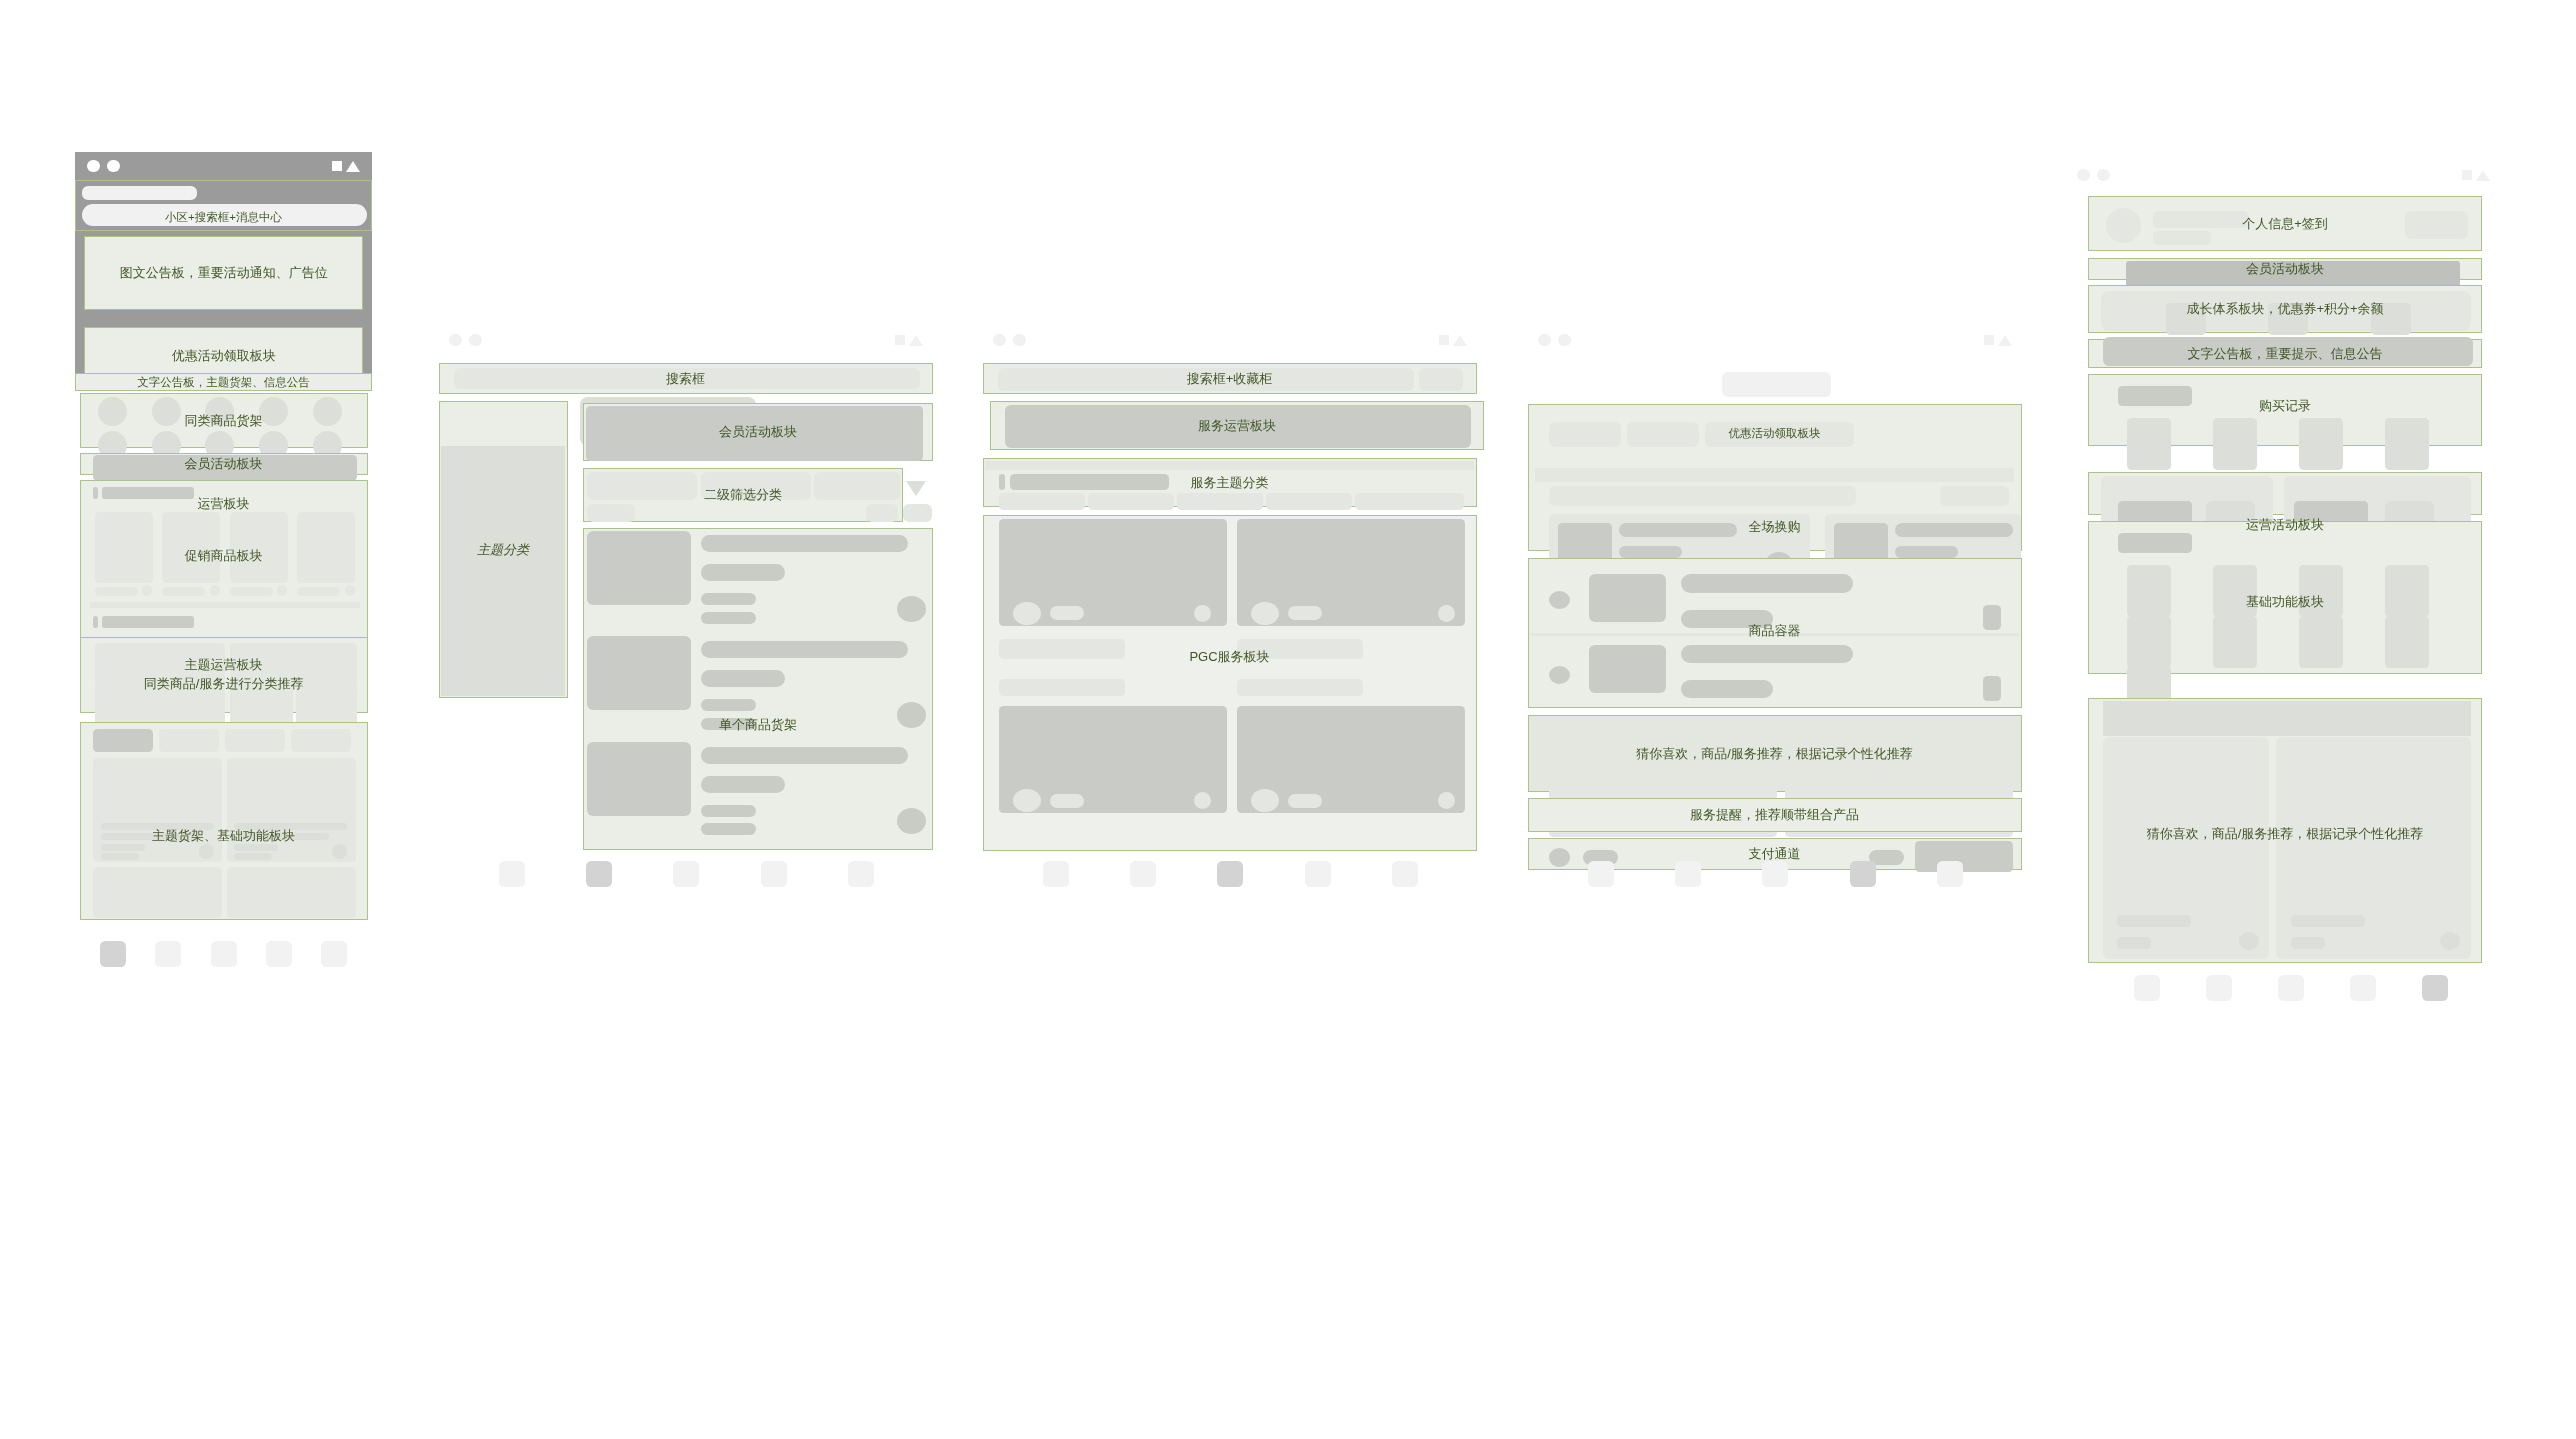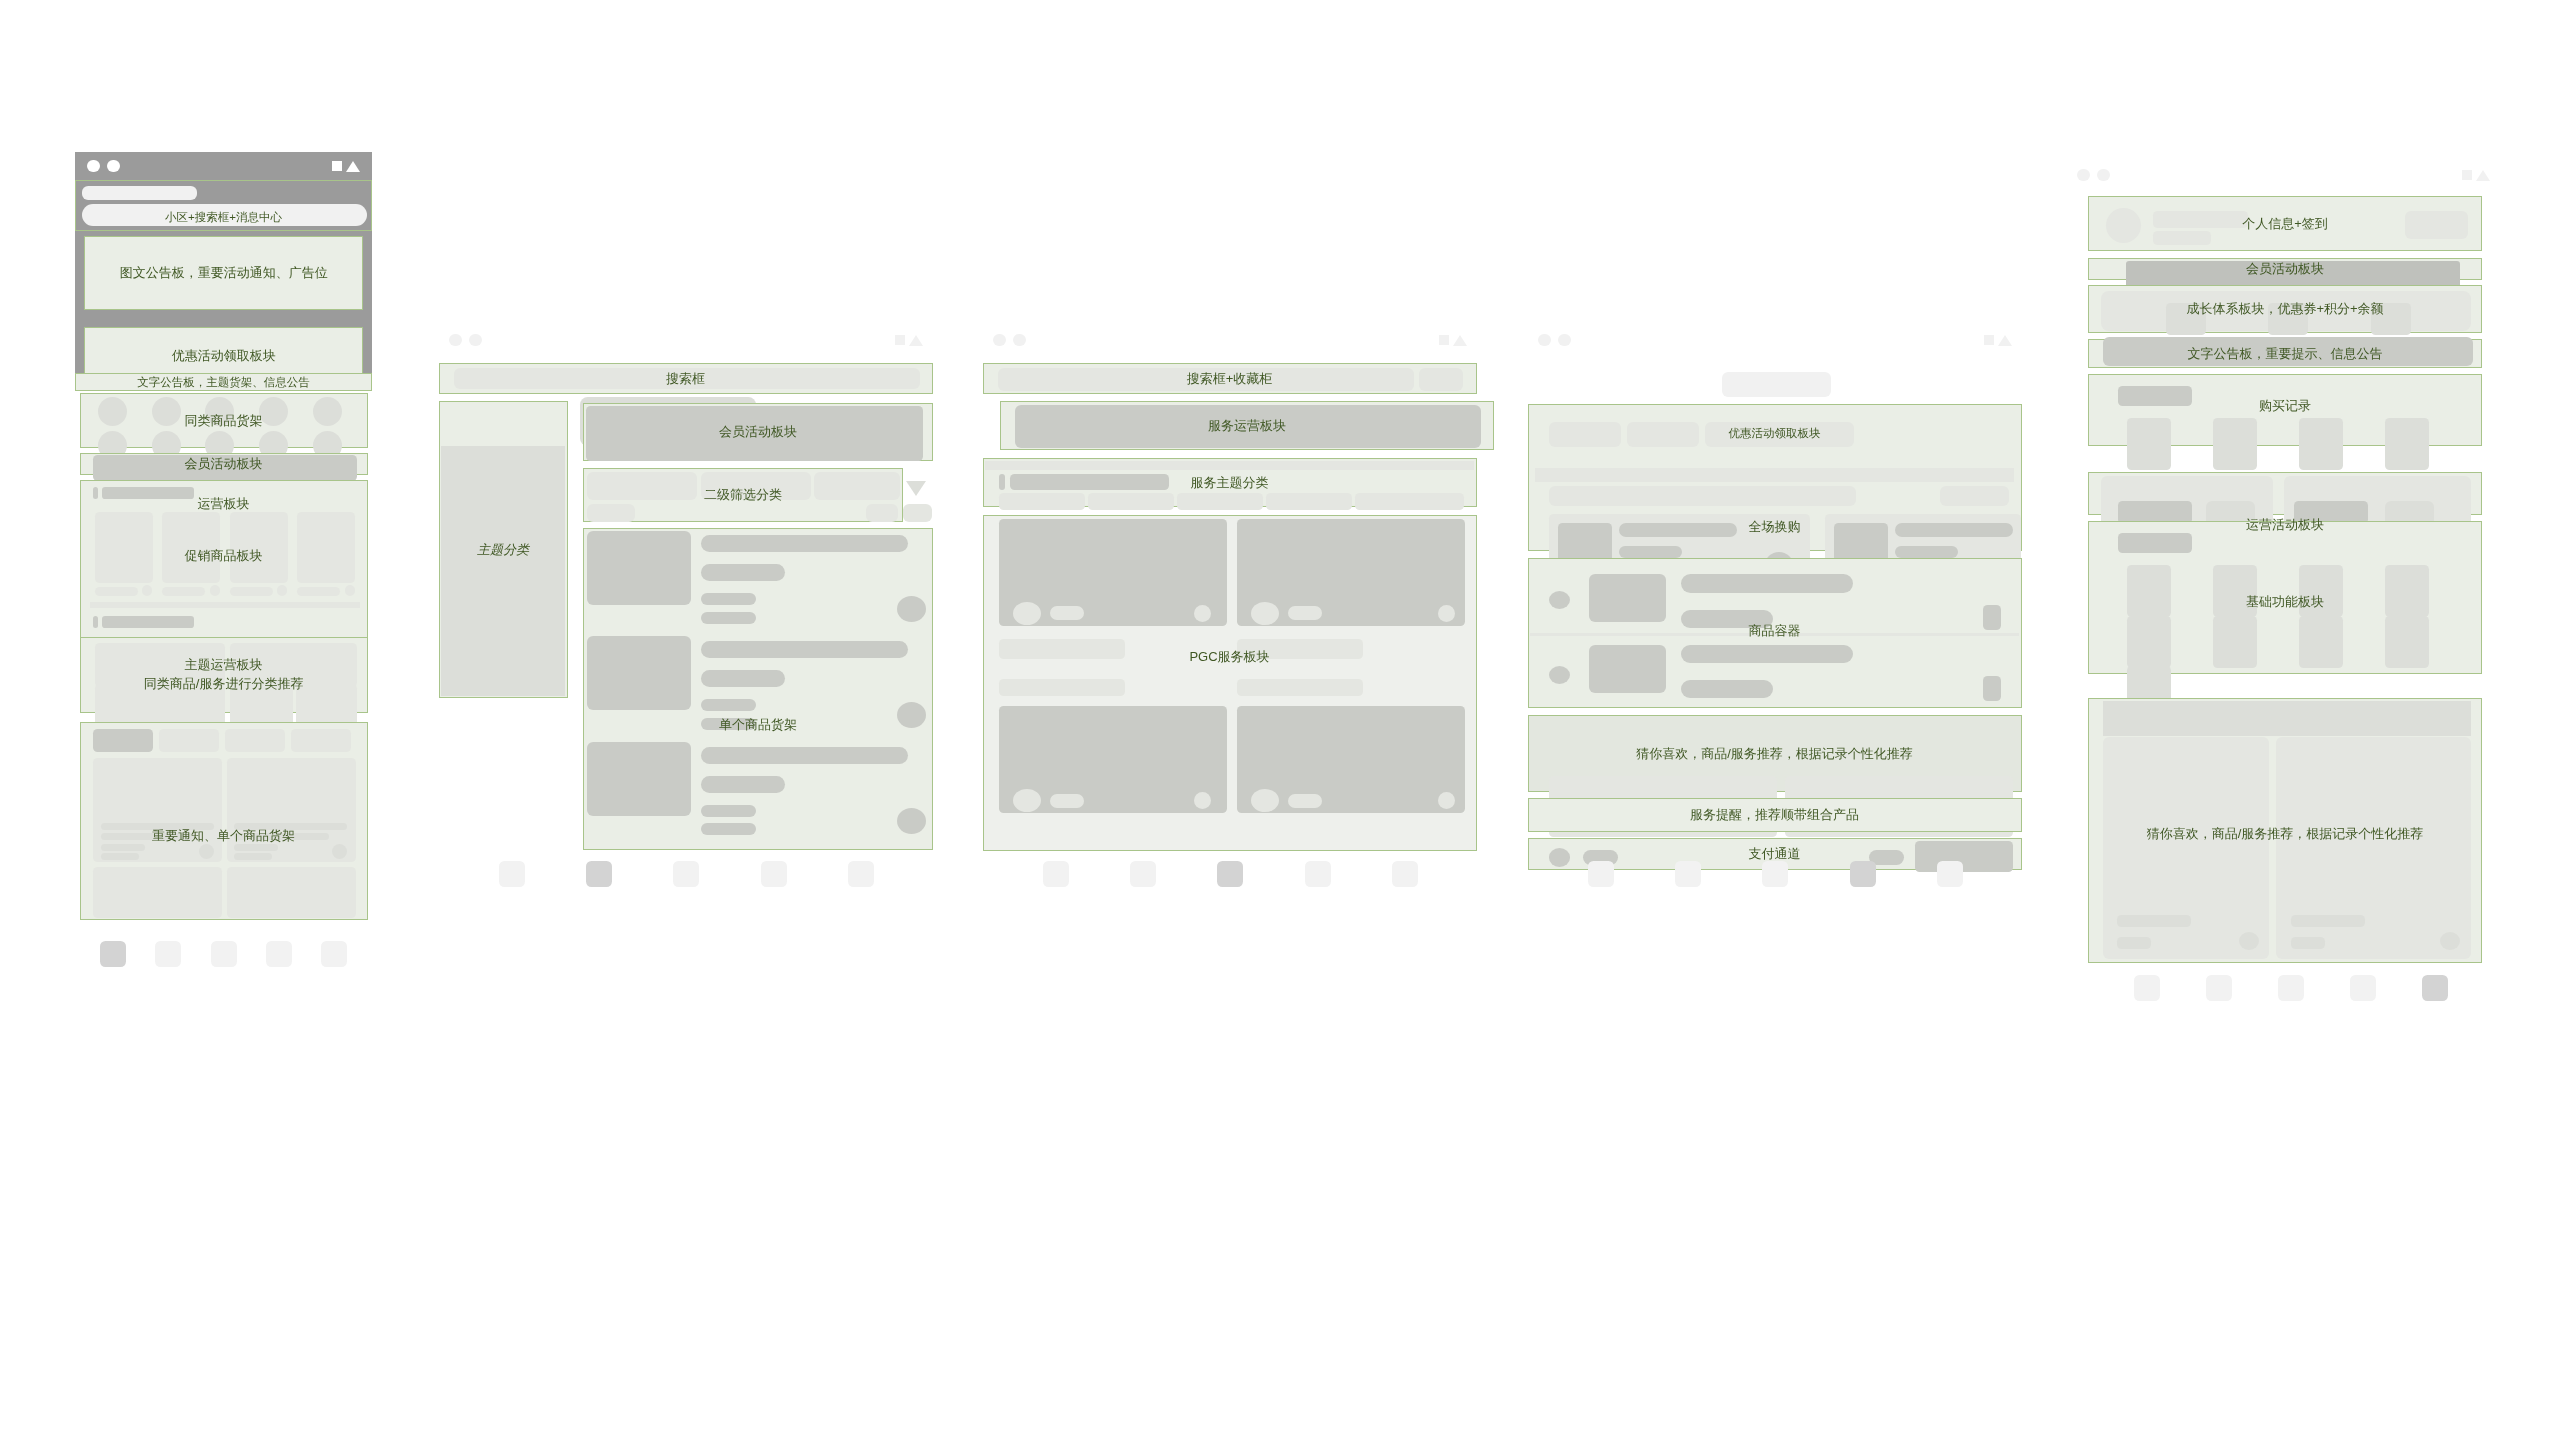--- a/index.html
+++ b/index.html
@@ -148,21 +148,21 @@
     <div class="abs g2 rp" style="left:20px;top:121px;width:44px;height:7px;"></div>
     <div class="abs g2 rp" style="left:20px;top:130px;width:38px;height:7px;"></div>
     <div class="abs g2 circ" style="left:118px;top:121px;width:15.3px;height:15.3px;"></div>
 
     <div class="abs g2 rp" style="left:153px;top:100px;width:113px;height:7px;"></div>
     <div class="abs g2 rp" style="left:153px;top:110px;width:95px;height:7px;"></div>
     <div class="abs g2 rp" style="left:153px;top:121px;width:44px;height:7px;"></div>
     <div class="abs g2 rp" style="left:153px;top:130px;width:38px;height:7px;"></div>
     <div class="abs g2 circ" style="left:251px;top:121px;width:15.3px;height:15.3px;"></div>
 
-    <div class="lbl" style="top:104px;transform:none;">重要通知、单个商品货架</div>
+    <div class="lbl" style="top:104px;transform:none;">主题货架、基础功能板块</div>
   </div>
 
   <div class="tabbar" style="left:10.7px;top:785px;width:276px;height:34px;">
     <span class="tab active"></span>
     <span class="tab"></span>
     <span class="tab"></span>
     <span class="tab"></span>
     <span class="tab"></span>
   </div>
 </div>
@@ -247,21 +247,21 @@
     <span class="sq"></span>
     <span class="tri"></span>
   </div>
 
   <div class="sec abs" style="left:1.5px;top:37px;width:494px;height:31px;">
     <div class="abs g1 r8" style="left:14px;top:3.8px;width:416px;height:23px;"></div>
     <div class="abs g1 r8" style="left:435px;top:3.8px;width:44px;height:23px;"></div>
     <div class="lbl">搜索框+收藏柜</div>
   </div>
 
-  <div class="sec abs" style="left:19px;top:75px;width:494px;height:49px;">
+  <div class="sec abs" style="left:9px;top:75px;width:494px;height:49px;">
     <div class="abs g3 r8" style="left:14px;top:3.1px;width:466px;height:43px;"></div>
     <div class="lbl">服务运营板块</div>
   </div>
 
   <div class="sec abs" style="left:1.5px;top:132px;width:494px;height:49px;">
     <div class="abs g1" style="left:1.5px;top:1.5px;right:1.5px;height:9.2px;"></div>
     <div class="abs g3 r4" style="left:15.3px;top:15.3px;width:6.1px;height:15.3px;"></div>
     <div class="abs g3 r6" style="left:26px;top:15.3px;width:159px;height:15.3px;"></div>
     <div class="abs g1 r6" style="left:15.3px;top:34px;width:86px;height:17px;"></div>
     <div class="abs g1 r6" style="left:104px;top:34px;width:86px;height:17px;"></div>

